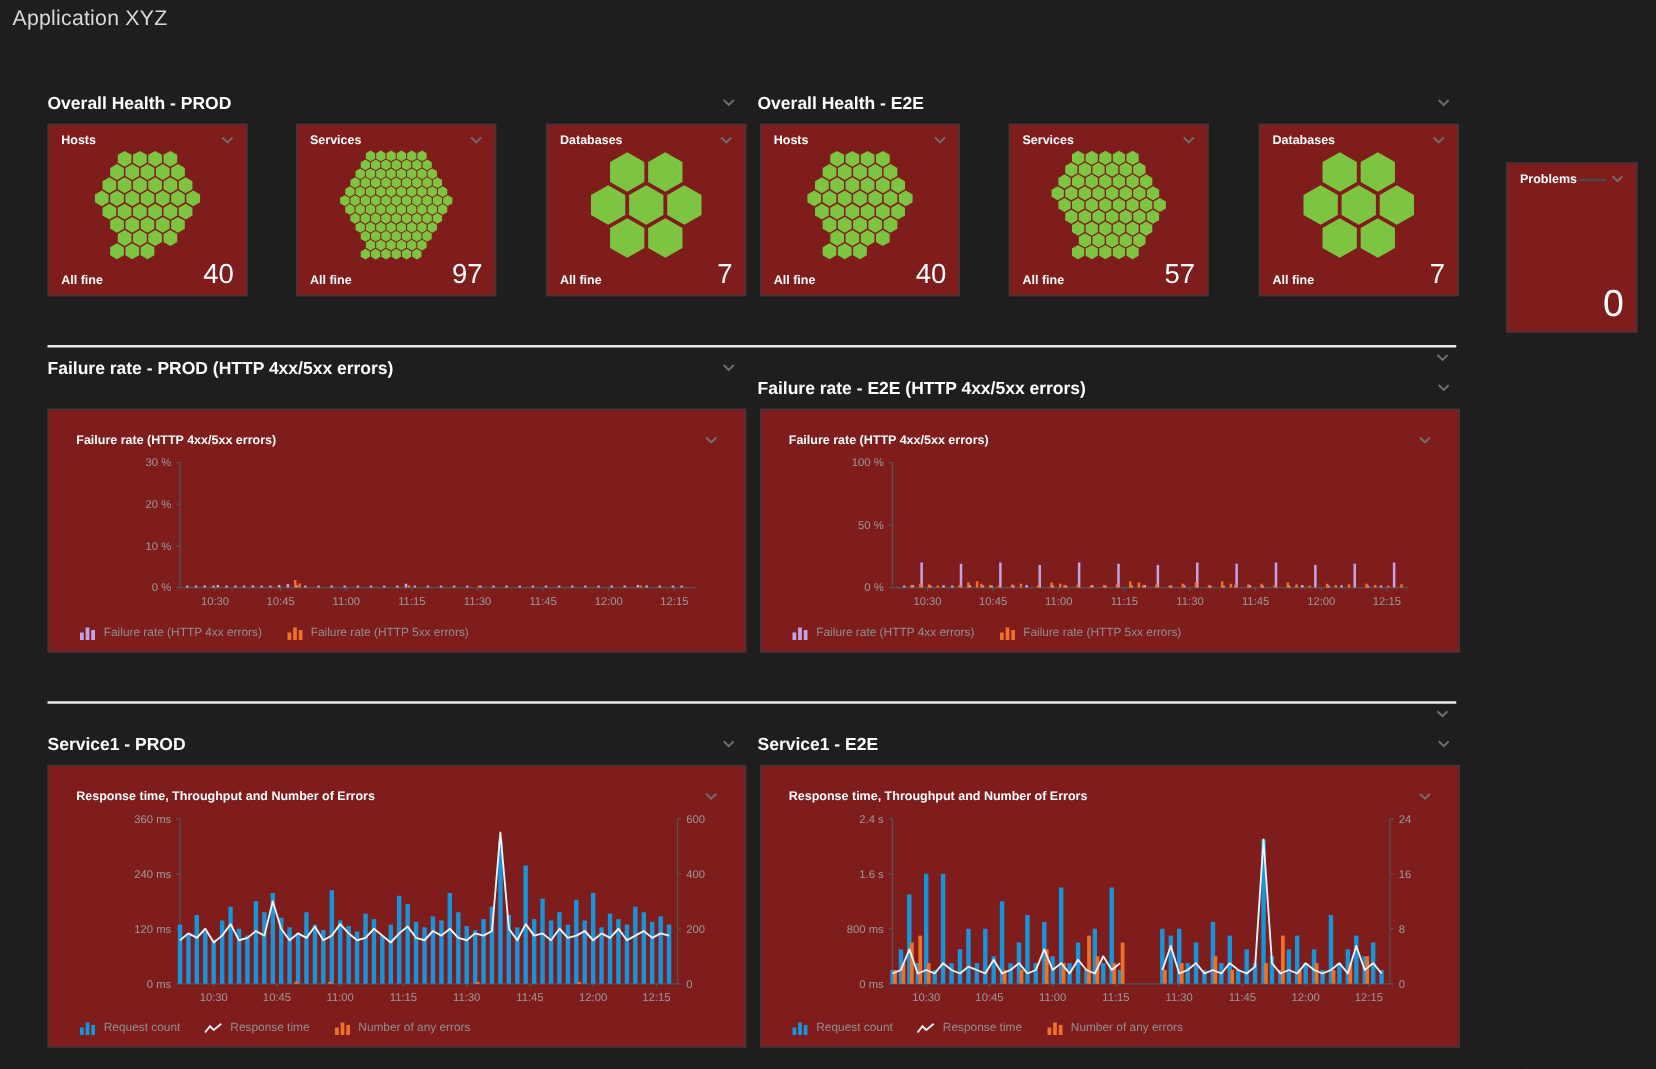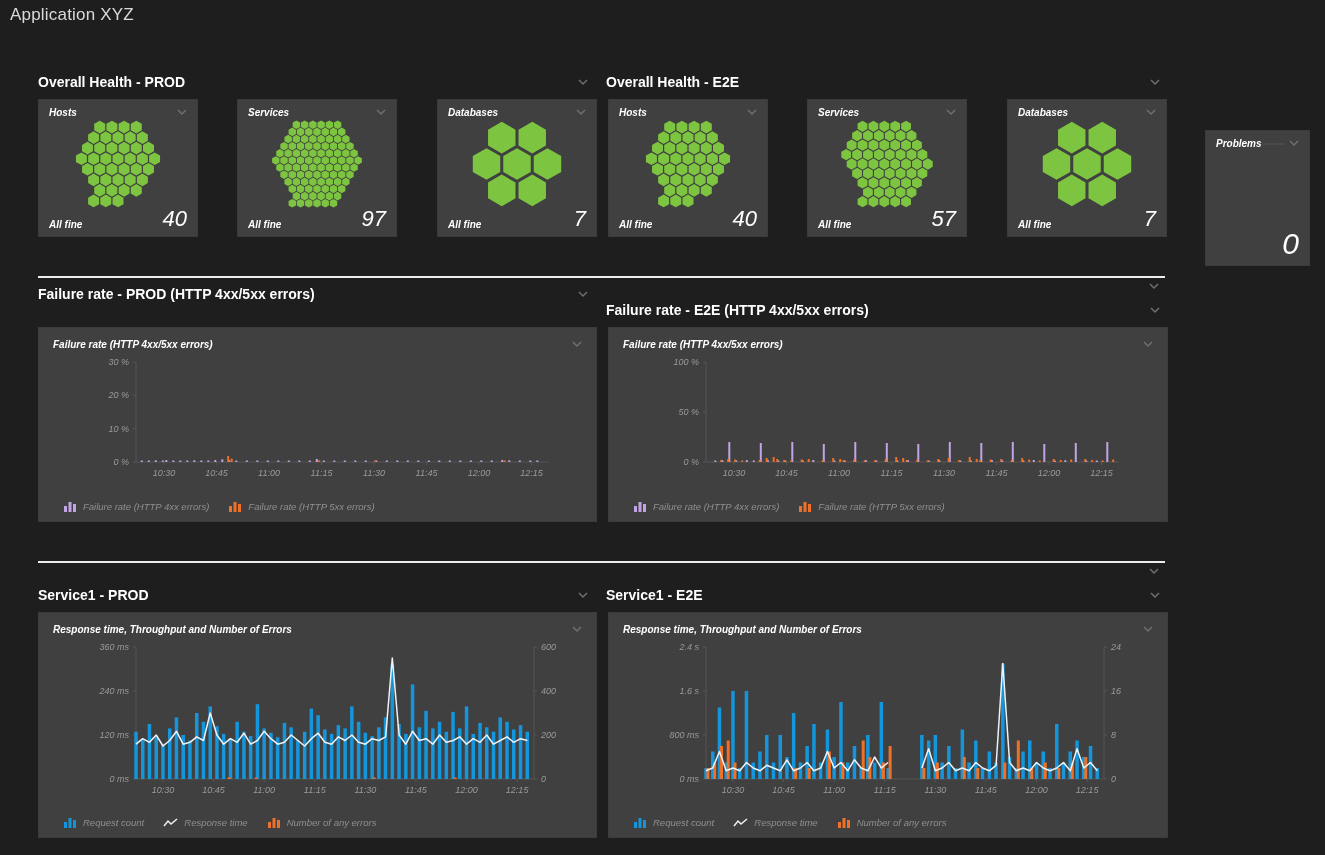--- a/index.html
+++ b/index.html
@@ -6,34 +6,34 @@
   .canvas{
     position:relative;width:1325px;height:855px;overflow:hidden;
     background:#1e1e1e;
     font-family:"Liberation Sans",sans-serif;
     color:#e6e6e6;
   }
   .app-title{position:absolute;left:10px;top:5px;font-size:17px;font-weight:400;color:#d9d9d9;letter-spacing:.2px;}
   .sec-h{position:absolute;display:flex;justify-content:space-between;align-items:center;height:18px;}
   .sec-h .t{font-size:14px;font-weight:700;color:#ffffff;}
   .chev{display:inline-flex;align-items:center;justify-content:center;width:14px;height:10px;cursor:pointer;}
-  .tile{position:absolute;background:#404040;border:1px solid #3b3b3b;box-sizing:border-box;font-style:italic;}
+  .tile{position:absolute;background:#7f1d1d;border:1px solid #3b3b3b;box-sizing:border-box;}
   .tile-head{display:flex;justify-content:space-between;align-items:flex-start;padding:7px 8px 0 10px;}
   .tile-title{font-size:10px;font-weight:700;color:#ffffff;}
   .health{top:99px;width:160px;height:138px;}
   .honey{display:block;margin:2px auto 0 auto;}
   .tile-foot{position:absolute;left:10px;right:10px;bottom:6px;display:flex;justify-content:space-between;align-items:flex-end;}
   .status{font-size:10px;font-weight:700;color:#ffffff;}
   .count{font-size:22px;font-weight:300;color:#ffffff;line-height:1;}
   .problems{left:1205px;top:130px;width:105px;height:136px;}
   .problems .count{font-size:30px;font-weight:200;}
   .spark-dash{width:22px;height:2px;background:#4a4a4a;margin-top:5px;}
   .divider{position:absolute;left:38px;width:1127px;height:2px;background:#ececec;}
   .div-chev{position:absolute;left:1147px;}
-  .chart-tile{padding:4px;}
+  .chart-tile{padding:12px;}
   .chart-svg{display:block;margin-left:6px;}
   .legend{position:absolute;left:24px;bottom:9px;display:flex;gap:19px;align-items:center;}
   .lg-item{display:inline-flex;align-items:center;gap:6px;font-size:9.5px;color:#8f8f8f;cursor:pointer;}
   svg text{font-family:"Liberation Sans",sans-serif;}
 </style>
 </head>
 <body>
 
 <div class="canvas">
 

